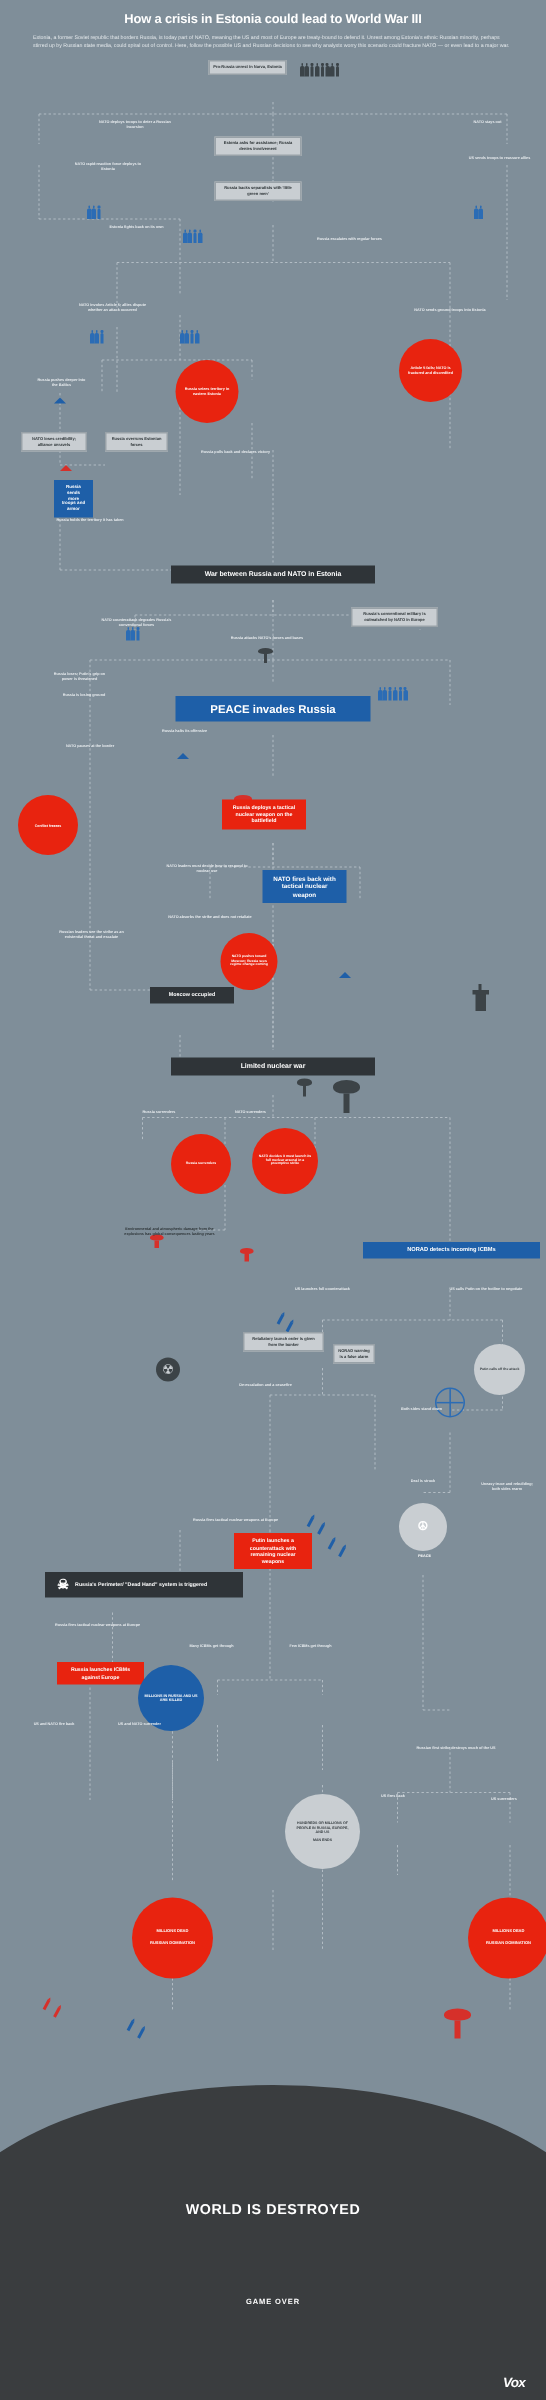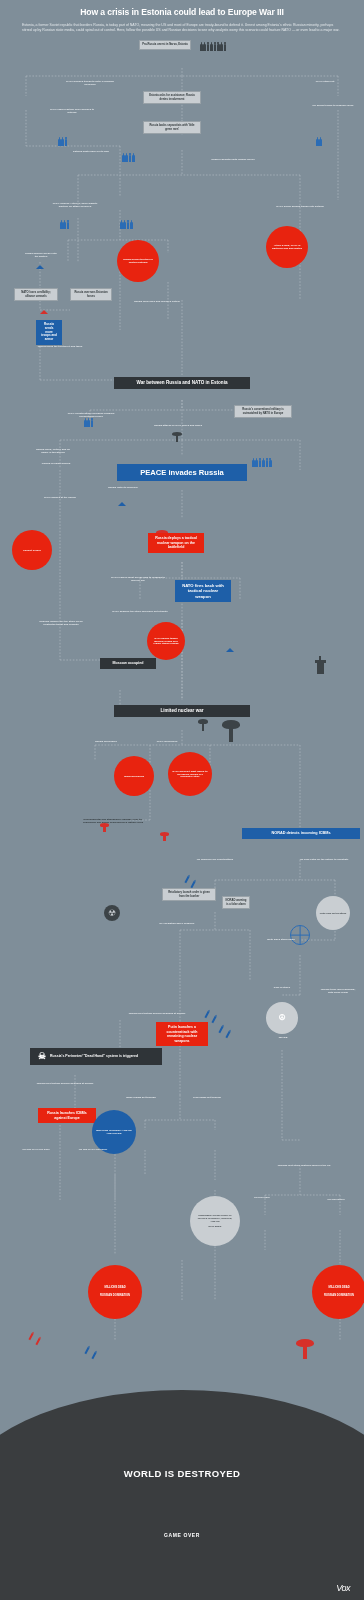--- a/index.html
+++ b/index.html
@@ -105,31 +105,31 @@
   }
   #dome .wd {
     position:absolute; left:0; right:0; top:78px; text-align:center;
     font-size:9.5px; font-weight:bold; letter-spacing:0.4px; color:#fff;
   }
   #dome .go {
     position:absolute; left:0; right:0; top:142px; text-align:center;
     font-size:5px; font-weight:bold; letter-spacing:0.6px; color:#fff;
   }
   #voxlogo {
-    position:absolute; right:14px; bottom:7px; font-size:9px; font-weight:normal;
+    position:absolute; right:14px; bottom:7px; font-size:9px; font-weight:bold;
     color:#fff; font-style:italic; letter-spacing:-0.5px;
   }
 </style>
 </head>
 <body>
 
 <div id="canvas">
 
   <div class="hdr">
-    <h1>How a crisis in Estonia could lead to Europe War III</h1>
+    <h1>How a crisis in Estonia could lead to World War III</h1>
     <p>Estonia, a former Soviet republic that borders Russia, is today part of NATO, meaning the US and most of Europe are treaty-bound to defend it. Unrest among Estonia's ethnic Russian minority, perhaps stirred up by Russian state media, could spiral out of control. Here, follow the possible US and Russian decisions to see why analysts worry this scenario could fracture NATO — or even lead to a major war.</p>
   </div>
 
   <svg id="lines" viewBox="0 0 364 1600" preserveAspectRatio="none">
     <g stroke="#c2cbd1" stroke-width="0.6" fill="none" stroke-dasharray="1.6 1.6" opacity="0.85">
       <path d="M182 68 L182 76 M26 76 L338 76 M26 76 L26 96 M338 76 L338 96"></path>
       <path d="M182 76 L182 120 M182 120 L182 135"></path>
       <path d="M26 110 L26 146 M26 146 L120 146 M120 146 L120 196"></path>
       <path d="M338 110 L338 200"></path>
       <path d="M182 150 L182 175 M78 175 L300 175 M78 175 L78 205 M300 175 L300 236"></path>

